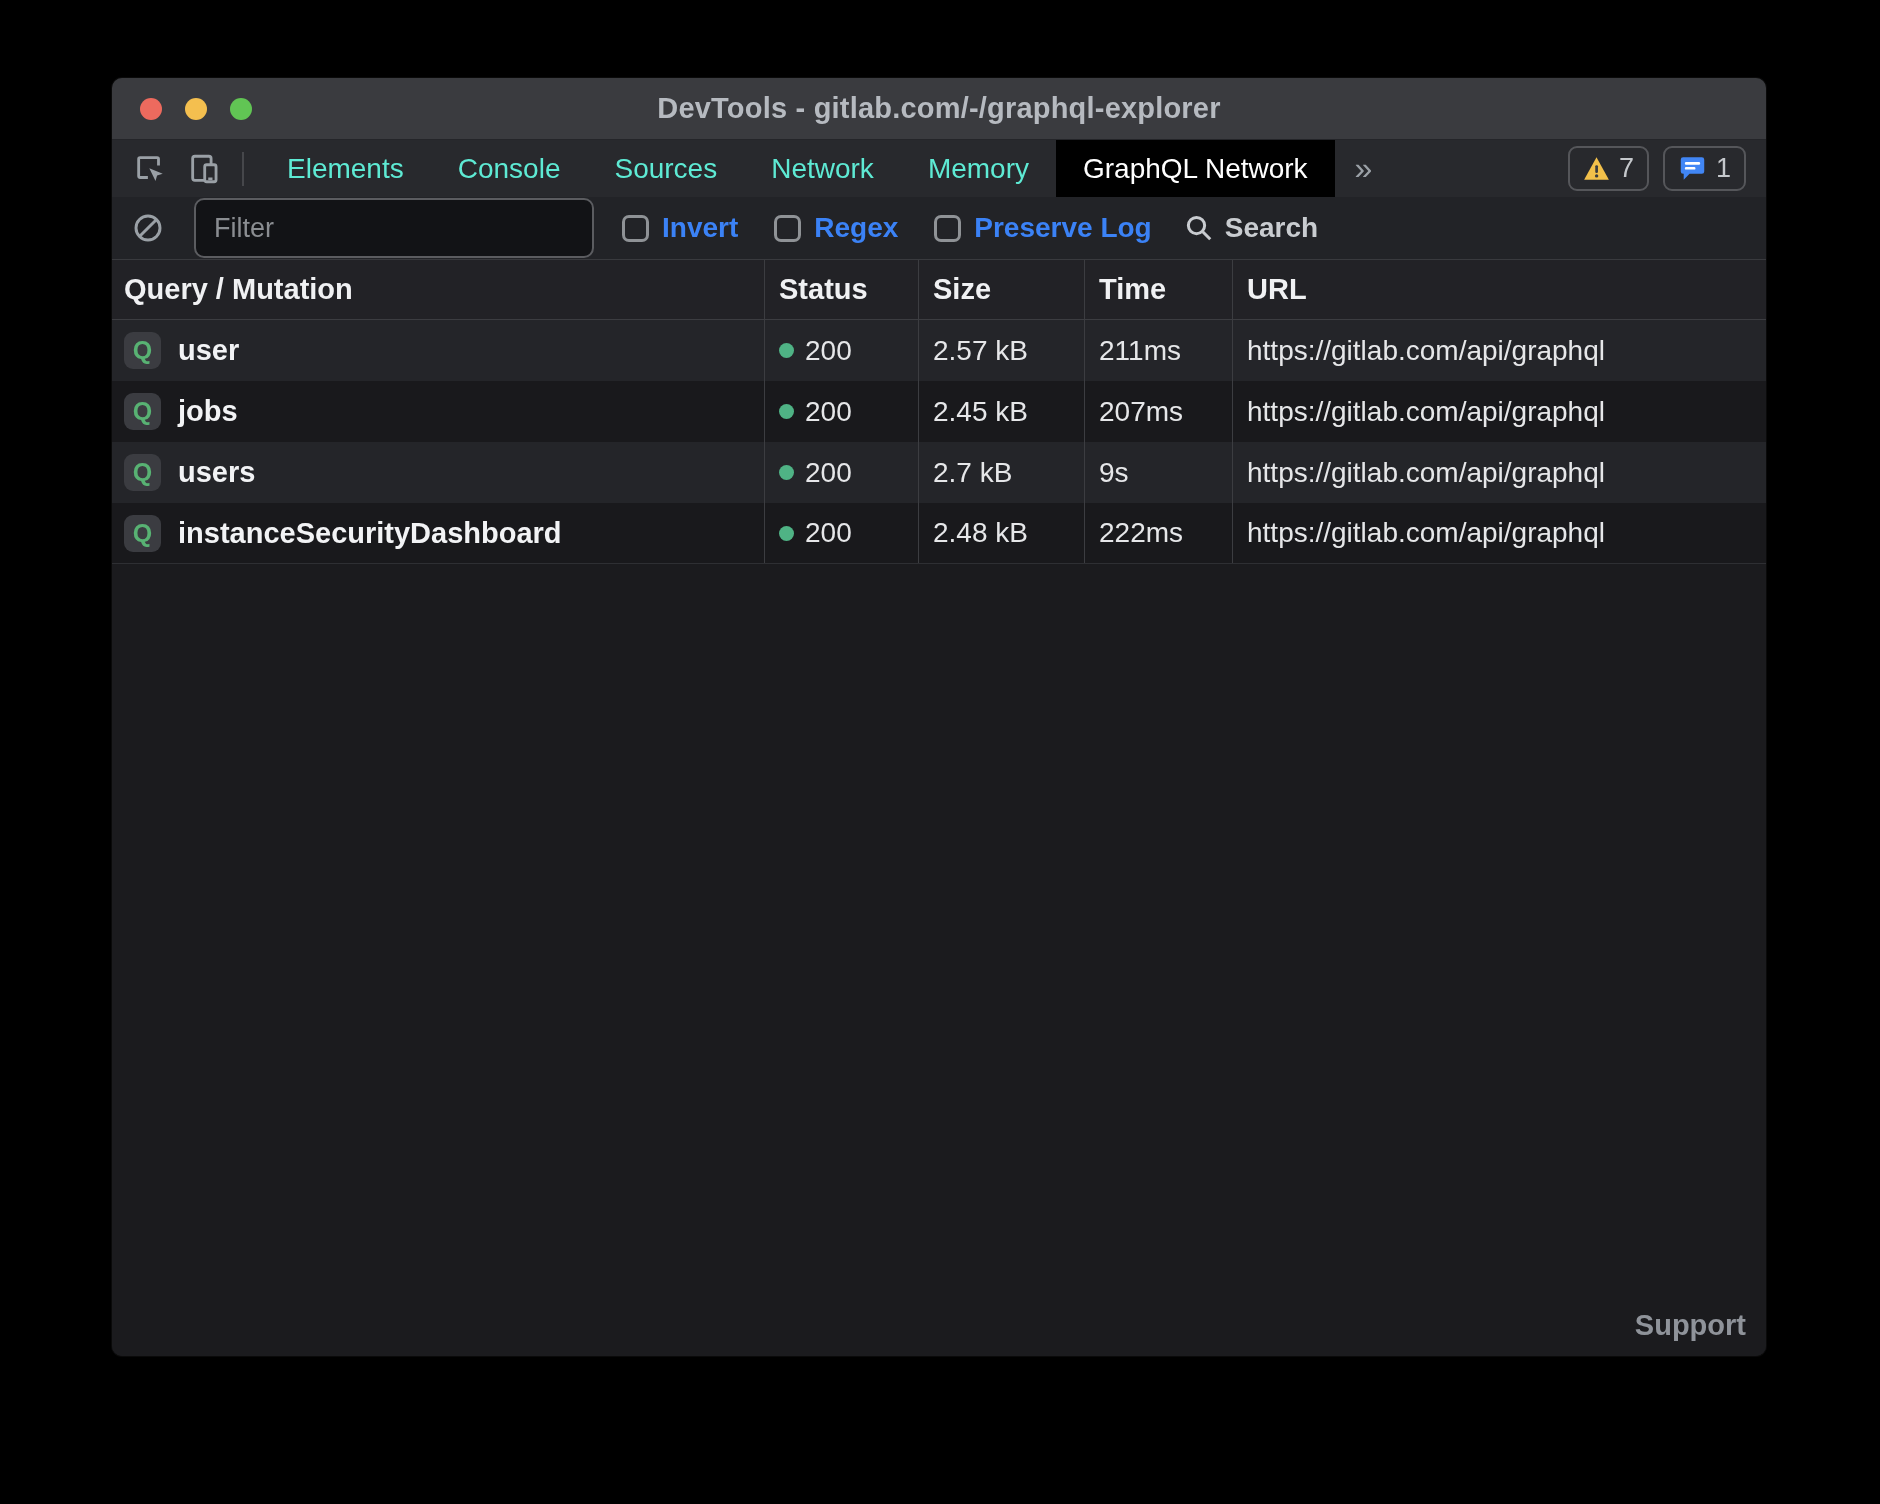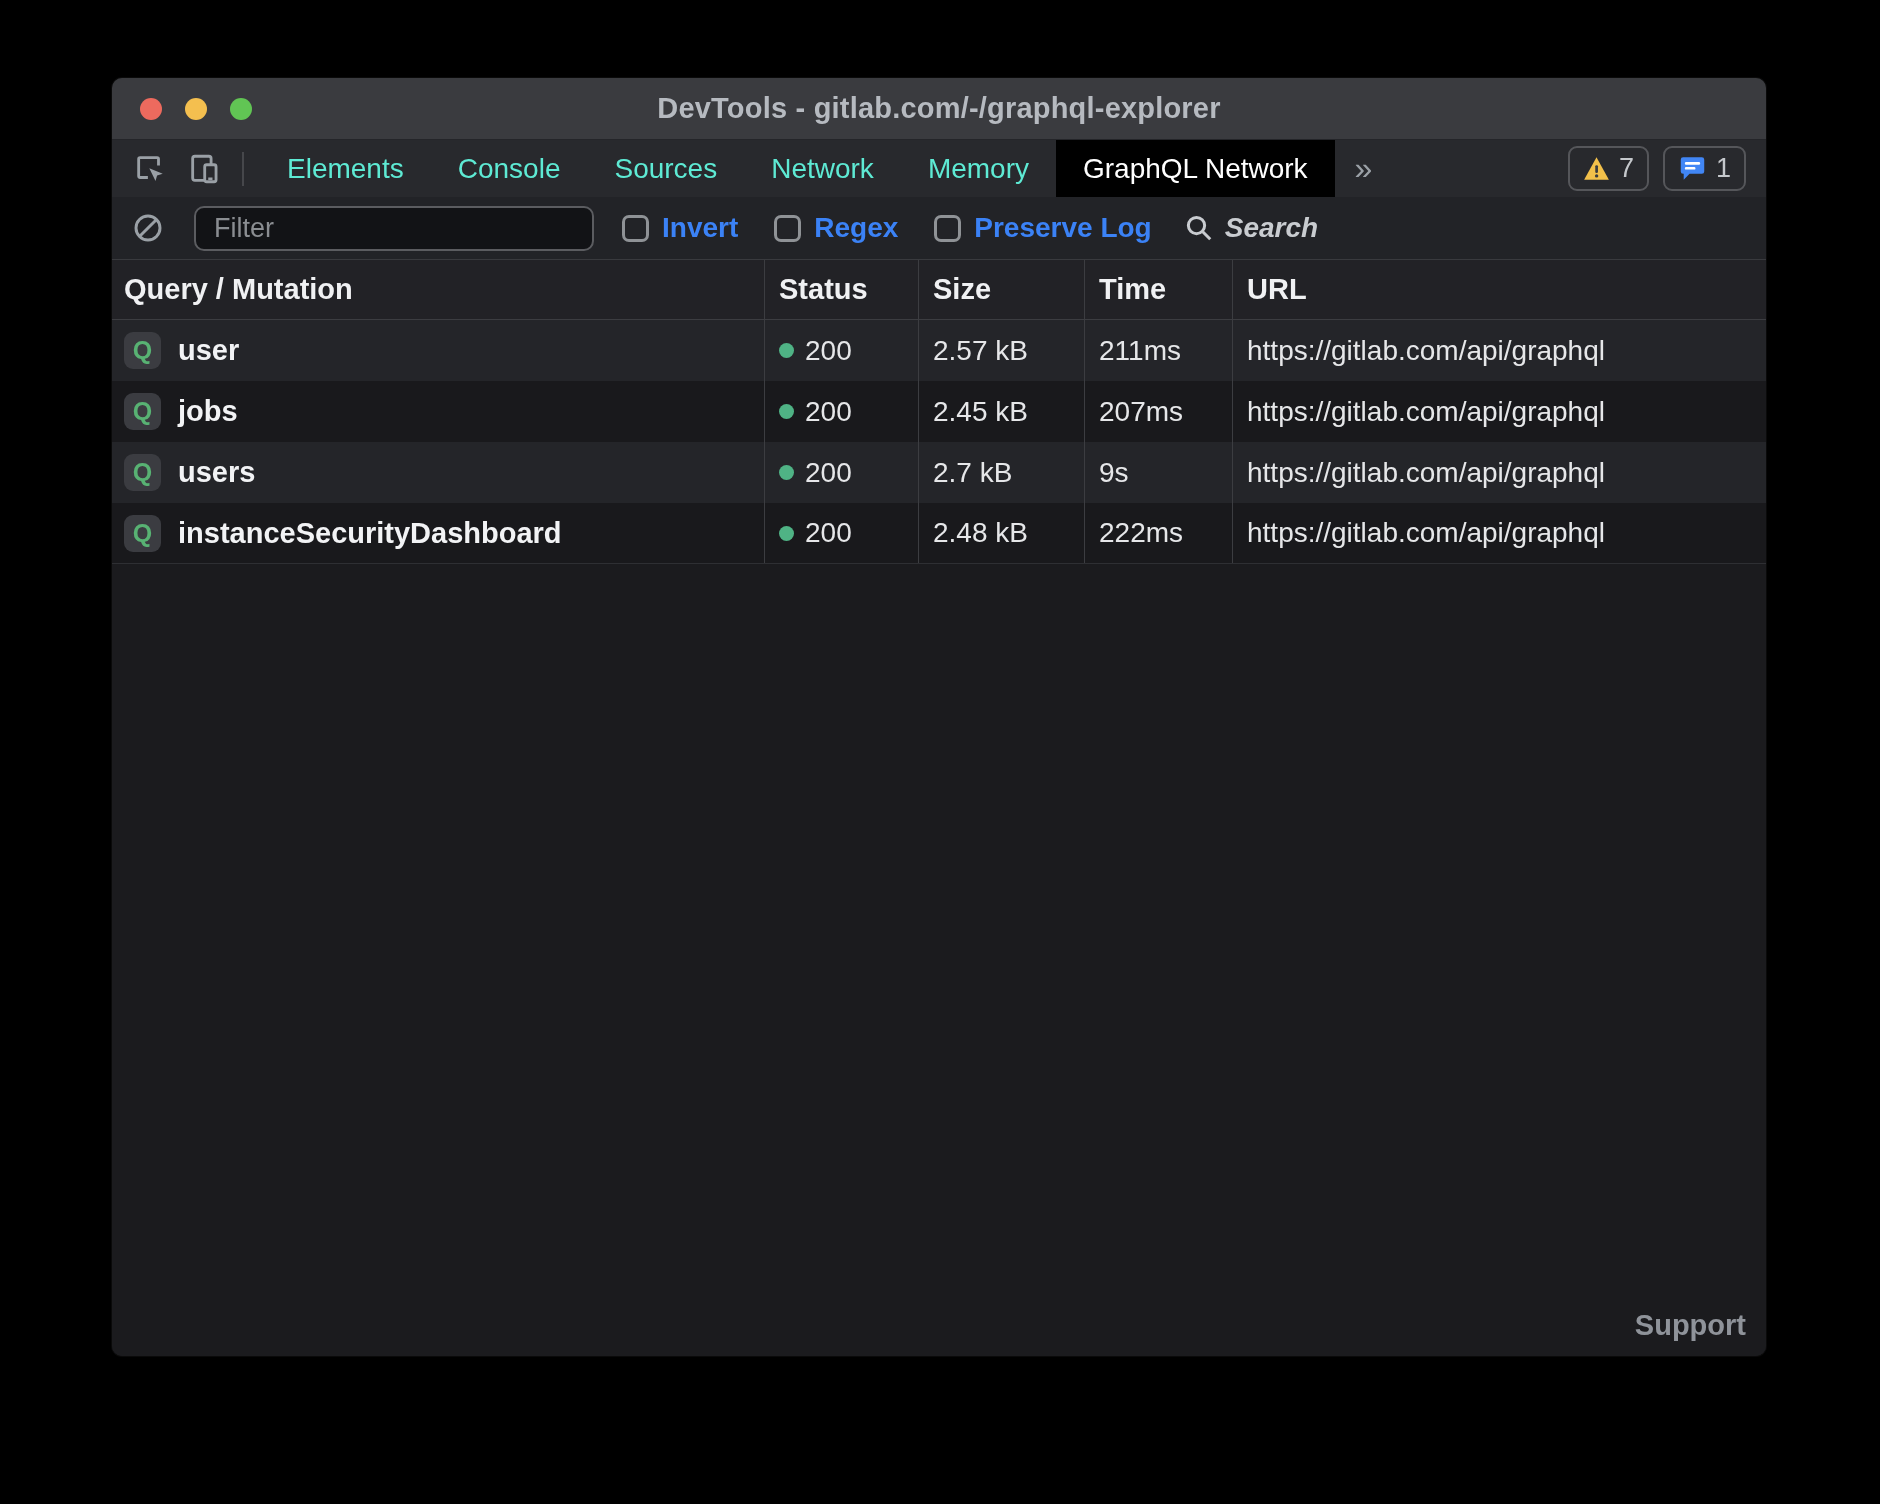--- a/index.html
+++ b/index.html
@@ -42,28 +42,28 @@
     color:#c5c8cc; font-size:27px;
   }
 
   
   .filterbar {
     height:63px; flex:0 0 63px; background:#222327;
     display:flex; align-items:center; padding:0 18px; gap:28px;
     border-bottom:1px solid #393a3e;
   }
   .filter-input {
-    width:400px; height:45px; background:#121316; border:2px solid #5b5c60;
+    width:400px; height:60px; background:#121316; border:2px solid #5b5c60;
     border-radius:10px; color:#22c55e; font-size:27px; padding:0 18px; outline:none;
     font-family:"Liberation Sans", sans-serif;
   }
   .filter-input::placeholder { color:#8a8d91; }
   .check { display:flex; align-items:center; gap:13px; color:#3b82f6; font-weight:bold; font-size:28px; cursor:default; }
   .box { width:27px; height:27px; border:3px solid #8f9296; border-radius:7px; background:transparent; flex:0 0 27px; }
-  .search { display:flex; align-items:center; gap:11px; color:#c9ccd0; font-weight:bold; font-size:28px; margin-left:4px;font-style:italic; }
+  .search { display:flex; align-items:center; gap:11px; color:#c9ccd0; font-weight:bold; font-size:28px; margin-left:4px; }
 
   
   .grid-row { display:grid; grid-template-columns:652px 154px 166px 148px 1fr; }
   .thead { height:60px; background:#222226; border-bottom:1px solid #3c3d41; flex:0 0 60px; }
   .thead .cell { font-weight:bold; color:#f0f1f3; font-size:29px; }
   .cell { display:flex; align-items:center; padding-left:14px; overflow:hidden; white-space:nowrap; }
   .cell + .cell { border-left:1px solid #3c3d41; }
   .tbody { flex:0 0 auto; }
   .trow { height:61px; }
   .trow:nth-child(odd) { background:#242529; }

